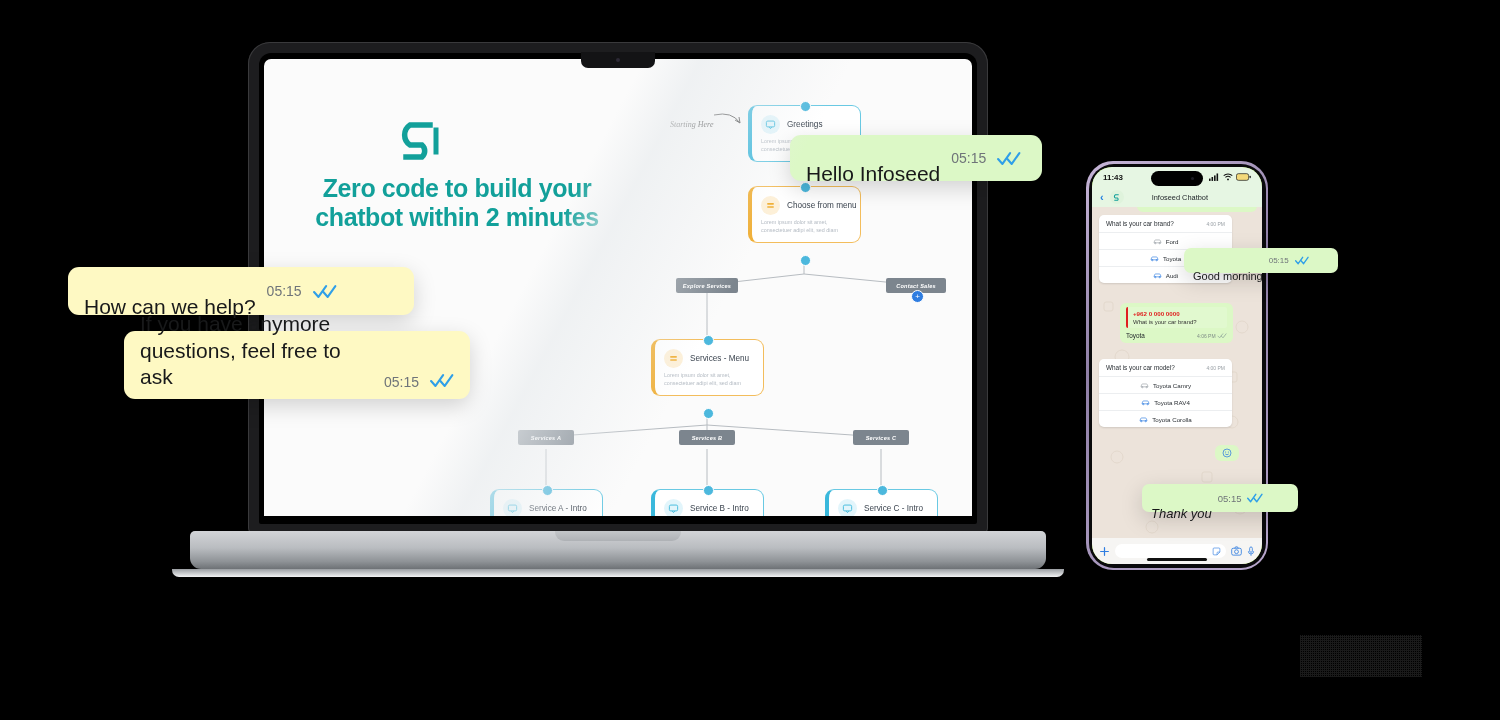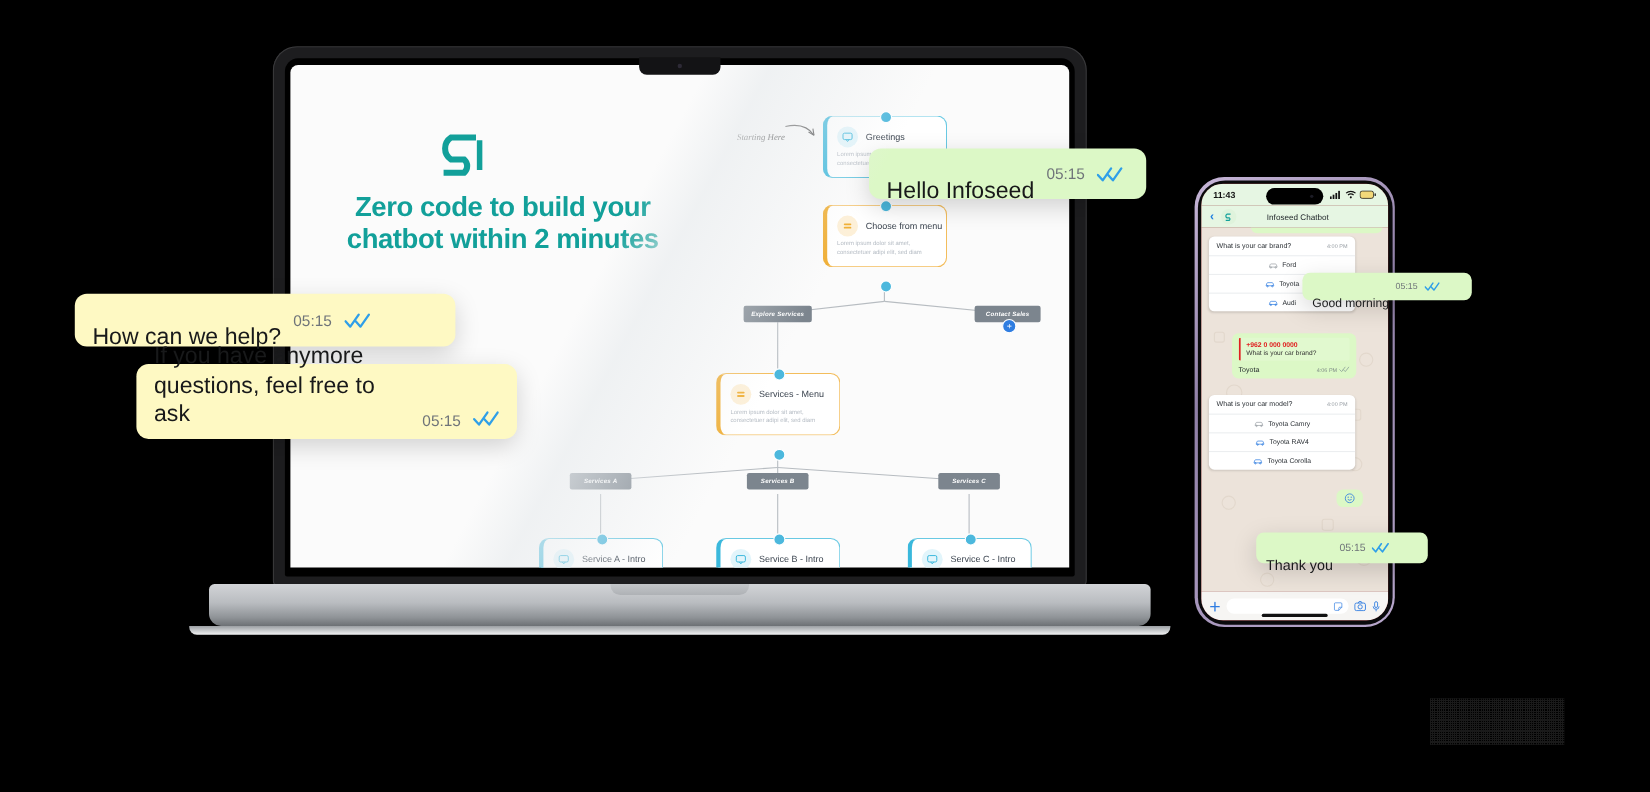--- a/index.html
+++ b/index.html
@@ -44,21 +44,21 @@
   .dot{position:absolute;width:9px;height:9px;border-radius:50%;background:#4cb8dd;border:1.5px solid #fff;}
   .gbtn{position:absolute;background:#7c858e;border-radius:2px;color:#fff;font-size:5.6px;
         font-weight:700;font-style:italic;display:flex;align-items:center;justify-content:center;letter-spacing:.2px;}
   .plusdot{position:absolute;width:11px;height:11px;border-radius:50%;background:#2f7de1;color:#fff;
         font-size:8px;display:flex;align-items:center;justify-content:center;border:1.5px solid #fff;}
 
   
   .phone{position:absolute;left:1086px;top:161px;width:182px;height:409px;}
   .ph-outer{position:absolute;inset:0;background:linear-gradient(145deg,#c7b6d8,#8f7fa6 40%,#b9a8cd);border-radius:27px;}
   .ph-mid{position:absolute;left:2.5px;top:2.5px;right:2.5px;bottom:2.5px;background:#0a0a0c;border-radius:25px;}
-  .ph-screen{position:absolute;left:6px;top:6px;right:6px;bottom:6px;border-radius:20px;overflow:hidden;background:#7f1d1d;}
+  .ph-screen{position:absolute;left:6px;top:6px;right:6px;bottom:6px;border-radius:20px;overflow:hidden;background:#84cc16;}
   .ph-status{height:20px;background:#e6f6e3;display:flex;align-items:center;justify-content:space-between;padding:0 11px;box-sizing:border-box;}
   .ph-time{font-size:8px;font-weight:700;color:#111;}
   .ph-icons{display:flex;align-items:center;gap:3px;}
   .island{position:absolute;left:50%;top:3.5px;transform:translateX(-50%);width:52px;height:15px;background:#000;border-radius:9px;z-index:9;}
   .island:after{content:"";position:absolute;right:9px;top:6.5px;width:3px;height:3px;border-radius:50%;background:#1b1b24;}
   .ph-header{height:20px;background:#e6f6e3;display:flex;align-items:center;gap:6px;padding:0 8px;box-sizing:border-box;}
   .ph-back{color:#1f7fe0;font-size:11px;font-weight:700;line-height:1;}
   .ph-av{width:14px;height:14px;border-radius:50%;background:#dff3dc;display:flex;align-items:center;justify-content:center;}
   .ph-name{font-size:7.4px;color:#1c2126;padding-left:22px;}
   .ph-body{position:absolute;left:0;top:40px;right:0;bottom:26px;background:#ece3da;overflow:hidden;}
@@ -453,21 +453,21 @@
   <div class="fb green sm" style="left:1184px;top:248px;width:154px;height:25px;">
     <span class="fb-txt">Good morning</span>
     <span class="fb-time">05:15</span>
     <svg width="14" height="9" viewBox="0 0 22 13">
       <path d="M1 7 L5 11.5 L12 1.5" fill="none" stroke="#2f9fe8" stroke-width="2.1" stroke-linecap="round" stroke-linejoin="round"></path>
       <path d="M9.5 7 L13.5 11.5 L20.5 1.5" fill="none" stroke="#2f9fe8" stroke-width="2.1" stroke-linecap="round" stroke-linejoin="round"></path>
     </svg>
   </div>
 
   <div class="fb green sm" style="left:1142px;top:484px;width:156px;height:28px;">
-    <span class="fb-txt" style="font-size:13px;">Thank you</span>
+    <span class="fb-txt" style="font-size:13px;font-style:italic;">Thank you</span>
     <span class="fb-time" style="font-size:9.5px;">05:15</span>
     <svg width="16" height="10" viewBox="0 0 22 13">
       <path d="M1 7 L5 11.5 L12 1.5" fill="none" stroke="#2f9fe8" stroke-width="2.1" stroke-linecap="round" stroke-linejoin="round"></path>
       <path d="M9.5 7 L13.5 11.5 L20.5 1.5" fill="none" stroke="#2f9fe8" stroke-width="2.1" stroke-linecap="round" stroke-linejoin="round"></path>
     </svg>
   </div>
 
   <div class="artifact"></div>
 </div>
 

